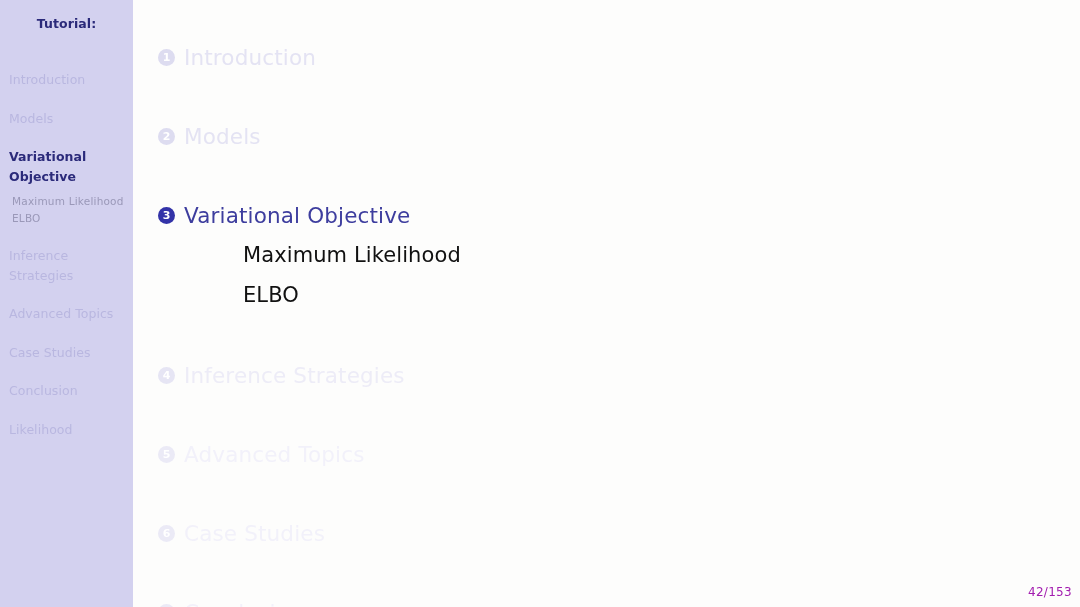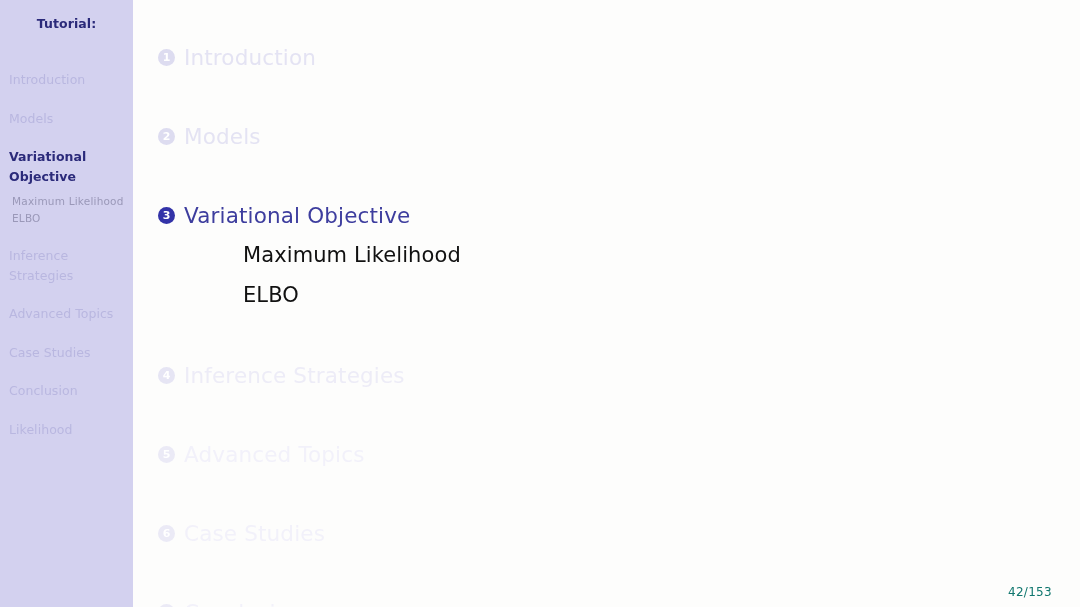--- a/index.html
+++ b/index.html
@@ -134,24 +134,24 @@
     font-size: 21px;
     color: #111111;
     white-space: nowrap;
     letter-spacing: 0.1px;
     font-family: "DejaVu Sans", sans-serif;
   }
 
   
   .page-indicator {
     position: absolute;
-    right: 28px;
+    right: 8px;
     bottom: 8px;
     font-size: 12px;
-    color: #0f766e;
+    color: #a21caf;
     letter-spacing: 0.3px;
   }
 </style>
 </head>
 <body>
 
 <div class="slide">
 
   <div class="sidebar">
 

